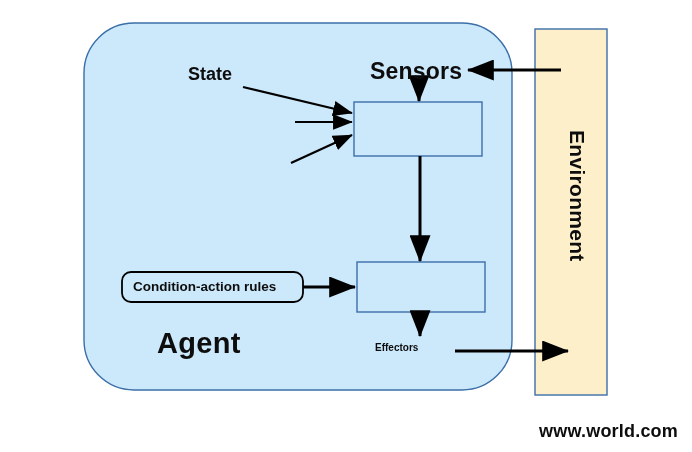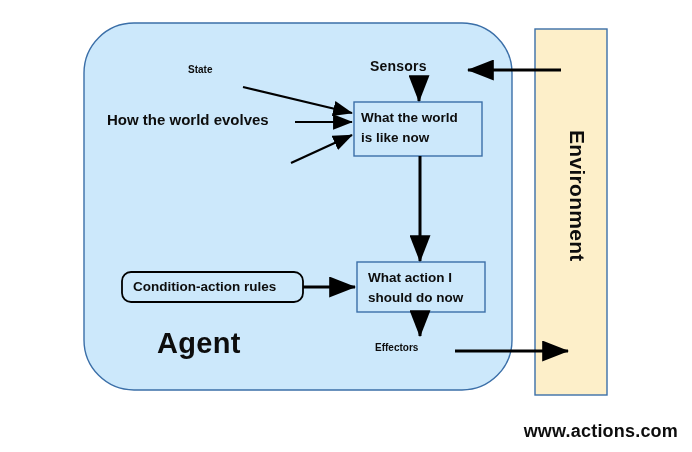--- a/index.html
+++ b/index.html
@@ -25,24 +25,24 @@
     height: 452px;
   }
   .lbl {
     position: absolute;
     font-family: "Liberation Sans", sans-serif;
     font-weight: bold;
     color: #0d0d0d;
     white-space: nowrap;
     line-height: 1.18;
   }
-  .lbl-state        { left: 188px; top: 64px;  font-size: 10px; text-align: right; }
+  .lbl-state        { left: 188px; top: 64px;  font-size: 18px; text-align: right; }
   .lbl-evolves      { left: 107px; top: 111px; font-size: 15px; }
   .lbl-actions      { left: 125px; top: 146px; font-size: 15px; }
-  .lbl-sensors      { left: 370px; top: 58px;  font-size: 14px; letter-spacing: .2px; }
+  .lbl-sensors      { left: 370px; top: 58px;  font-size: 23px; letter-spacing: .2px; }
   .lbl-effectors    { left: 375px; top: 342px; font-size: 10px; }
   .lbl-agent        { left: 157px; top: 326px; font-size: 29px; letter-spacing: .3px; }
   .lbl-rules        { left: 133px; top: 279px; font-size: 13.5px; }
   .boxtext {
     position: absolute;
     font-family: "Liberation Sans", sans-serif;
     font-weight: bold;
     font-size: 13.5px;
     color: #0d0d0d;
     line-height: 1.45;
@@ -111,38 +111,29 @@
 
     <line x1="303" y1="287" x2="355" y2="287" stroke="#000000" stroke-width="3" marker-end="url(#arrowhead)"></line>
 
     <line x1="420" y1="312" x2="420" y2="336" stroke="#000000" stroke-width="3" marker-end="url(#arrowhead)"></line>
 
     <line x1="455" y1="351" x2="568" y2="351" stroke="#000000" stroke-width="3" marker-end="url(#arrowhead)"></line>
   </svg>
 
   <div class="lbl lbl-state">State</div>
 
-  <div class="lbl lbl-evolves">How the world evolves</div>
 
 
   <div class="lbl lbl-sensors">Sensors</div>
 
   <div class="lbl lbl-effectors">Effectors</div>
 
   <div class="lbl lbl-rules">Condition-action rules</div>
 
   <div class="lbl lbl-agent">Agent</div>
 
-  <div class="boxtext boxtext-world">
-    <div>What the world</div>
-    <div>is like now</div>
-  </div>
 
-  <div class="boxtext boxtext-action">
-    <div>What action I</div>
-    <div>should do now</div>
-  </div>
 
   <div class="env-label">Environment</div>
 
-  <div class="watermark">www.actions.com</div>
+  <div class="watermark">www.world.com</div>
 
 </div>
 
 </body></html>

